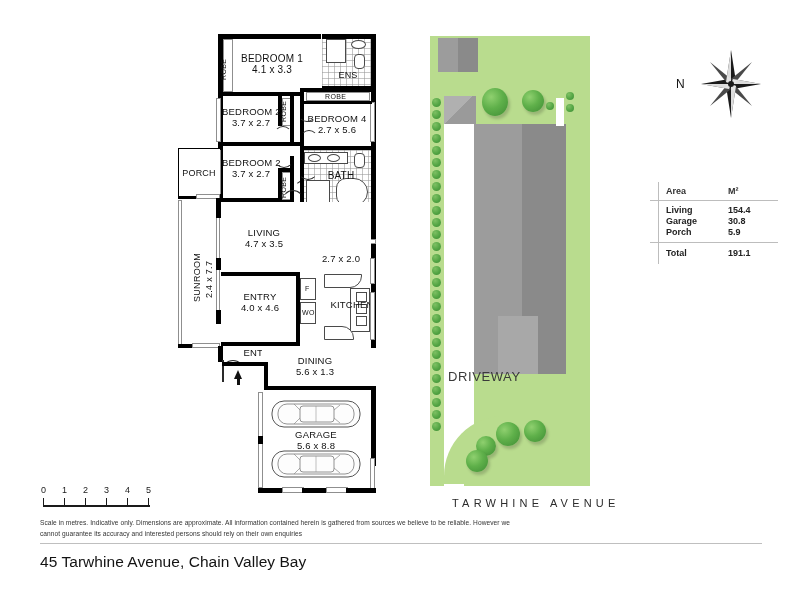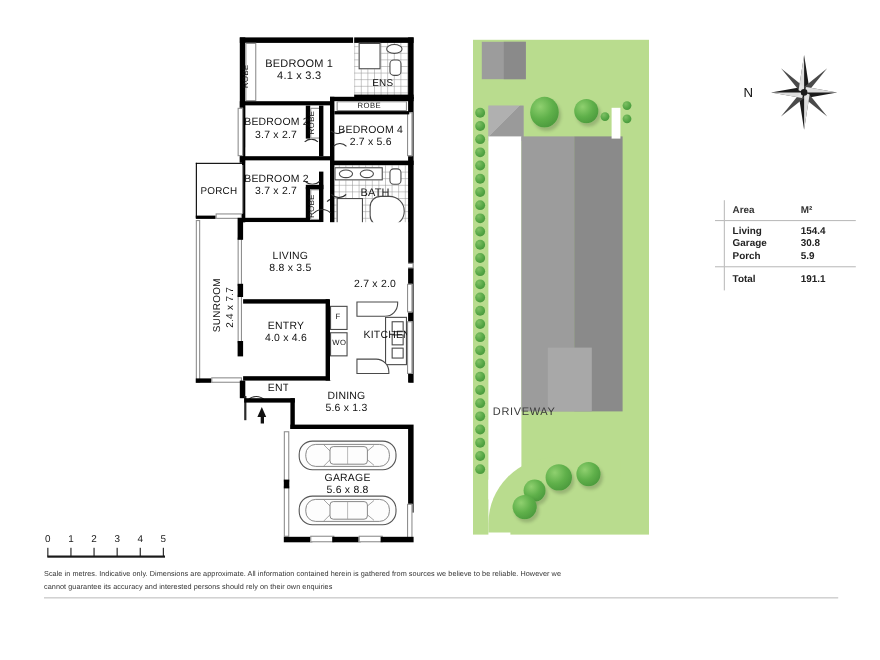--- a/index.html
+++ b/index.html
@@ -89,21 +89,21 @@
   .shrub {
     position:absolute; border-radius:50%;
     background: radial-gradient(circle at 35% 30%, #7ec063 0%, #53a544 55%, #3e8b35 100%);
   }
   .tree {
     position:absolute; border-radius:50%;
     background: radial-gradient(circle at 35% 32%, #8fd06f 0%, #5fb04a 45%, #3f8c34 100%);
     box-shadow: 2px 3px 3px rgba(0,0,0,.18);
   }
   .drivetxt {
-    position:absolute; font-size:10px; color:#3a3a3a; letter-spacing:.6px;text-align:center;
+    position:absolute; font-size:13px; color:#3a3a3a; letter-spacing:.6px;text-align:center;
   }
   .streettxt {
     position:absolute; font-size:11px; color:#2b2b2b; letter-spacing:4.2px;
   }
 
   
   #areatable { position:absolute; font-size:9px; color:#222;font-weight:bold; }
   #areatable .vrule { position:absolute; left:0; top:0; width:1px; height:100%; background:#bdbdbd; }
   #areatable .hrule { position:absolute; background:#bdbdbd; height:1px; }
   #areatable .cell { position:absolute; white-space:nowrap; }
@@ -272,21 +272,21 @@
     <div class="wall" style="left:130px; top:210px; width:46px; height:4px;"></div>
     <div class="glaz" style="left:174px; top:209px; width:32px; height:5px;"></div>
     <div class="rlabel" style="left:132px; top:194px; width:70px;">
       <span class="nm" style="font-size:9px;">L'DRY</span>
     </div>
     <div class="arc" style="left:128px; top:188px; width:18px; height:18px; border-color:transparent transparent #2a2a2a transparent;"></div>
 
     <div class="room-fill" style="left:53px; top:172px; width:148px; height:54px;"></div>
     <div class="rlabel" style="left:56px; top:198px; width:76px;">
       <span class="nm">LIVING</span>
-      <span class="dm">8.8 x 3.5</span>
+      <span class="dm">4.7 x 3.5</span>
     </div>
 
     <div class="rlabel" style="left:138px; top:224px; width:66px;">
       <span class="dm">2.7 x 2.0</span>
     </div>
 
     <div class="room-fill" style="left:53px; top:230px; width:76px; height:88px;"></div>
     <div class="wall" style="left:51px; top:242px; width:78px; height:4px;"></div>
     <div class="wall" style="left:126px; top:242px; width:4px; height:74px;"></div>
     <div class="wall" style="left:51px; top:312px; width:80px; height:4px;"></div>
@@ -434,20 +434,21 @@
 
     <div class="lawn" style="left:14px; top:380px; width:120px; height:68px; border-radius:60px 0 0 0;"></div>
     <div class="tree" style="left:66px; top:386px; width:24px; height:24px;"></div>
     <div class="tree" style="left:94px; top:384px; width:22px; height:22px;"></div>
     <div class="tree" style="left:46px; top:400px; width:20px; height:20px;"></div>
     <div class="tree" style="left:36px; top:414px; width:22px; height:22px;"></div>
 
     <div class="drivetxt" style="left:18px; top:333px;">DRIVEWAY</div>
   </div>
 
+  <div class="streettxt" style="left:452px; top:497px;">TARWHINE AVENUE</div>
 
   <div id="compass" style="left:676px; top:44px; width:90px; height:82px;">
     <span class="n" style="left:0px; top:33px;">N</span>
     <svg width="62" height="72" viewBox="0 0 62 72" style="position:absolute; left:24px; top:4px;">
       <g fill="#1b1b1b">
 
         <polygon points="31,2 36,34 31,40 26,34"></polygon>
         <polygon points="31,70 36,38 31,32 26,38"></polygon>
         <polygon points="1,36 29,31 35,36 29,41"></polygon>
         <polygon points="61,36 33,31 27,36 33,41"></polygon>
@@ -501,16 +502,17 @@
     <div class="tick" style="left:45px; top:13px; height:8px;"></div>
     <div class="tick" style="left:66px; top:13px; height:8px;"></div>
     <div class="tick" style="left:87px; top:13px; height:8px;"></div>
     <div class="tick" style="left:108px; top:13px; height:8px;"></div>
   </div>
 
   <div id="disclaimer" style="left:40px; top:517px;">Scale in metres. Indicative only. Dimensions are approximate. All information contained herein is gathered from sources we believe to be reliable. However we cannot guarantee its accuracy and interested persons should rely on their own enquiries</div>
 
   <div id="rule" style="left:40px; top:543px; width:722px;"></div>
 
+  <div id="address" style="left:40px; top:553px;">45 Tarwhine Avenue, Chain Valley Bay</div>
 
   <div id="watermark" style="left:604px; top:534px;"></div>
 
 </div>
 
 </body></html>

